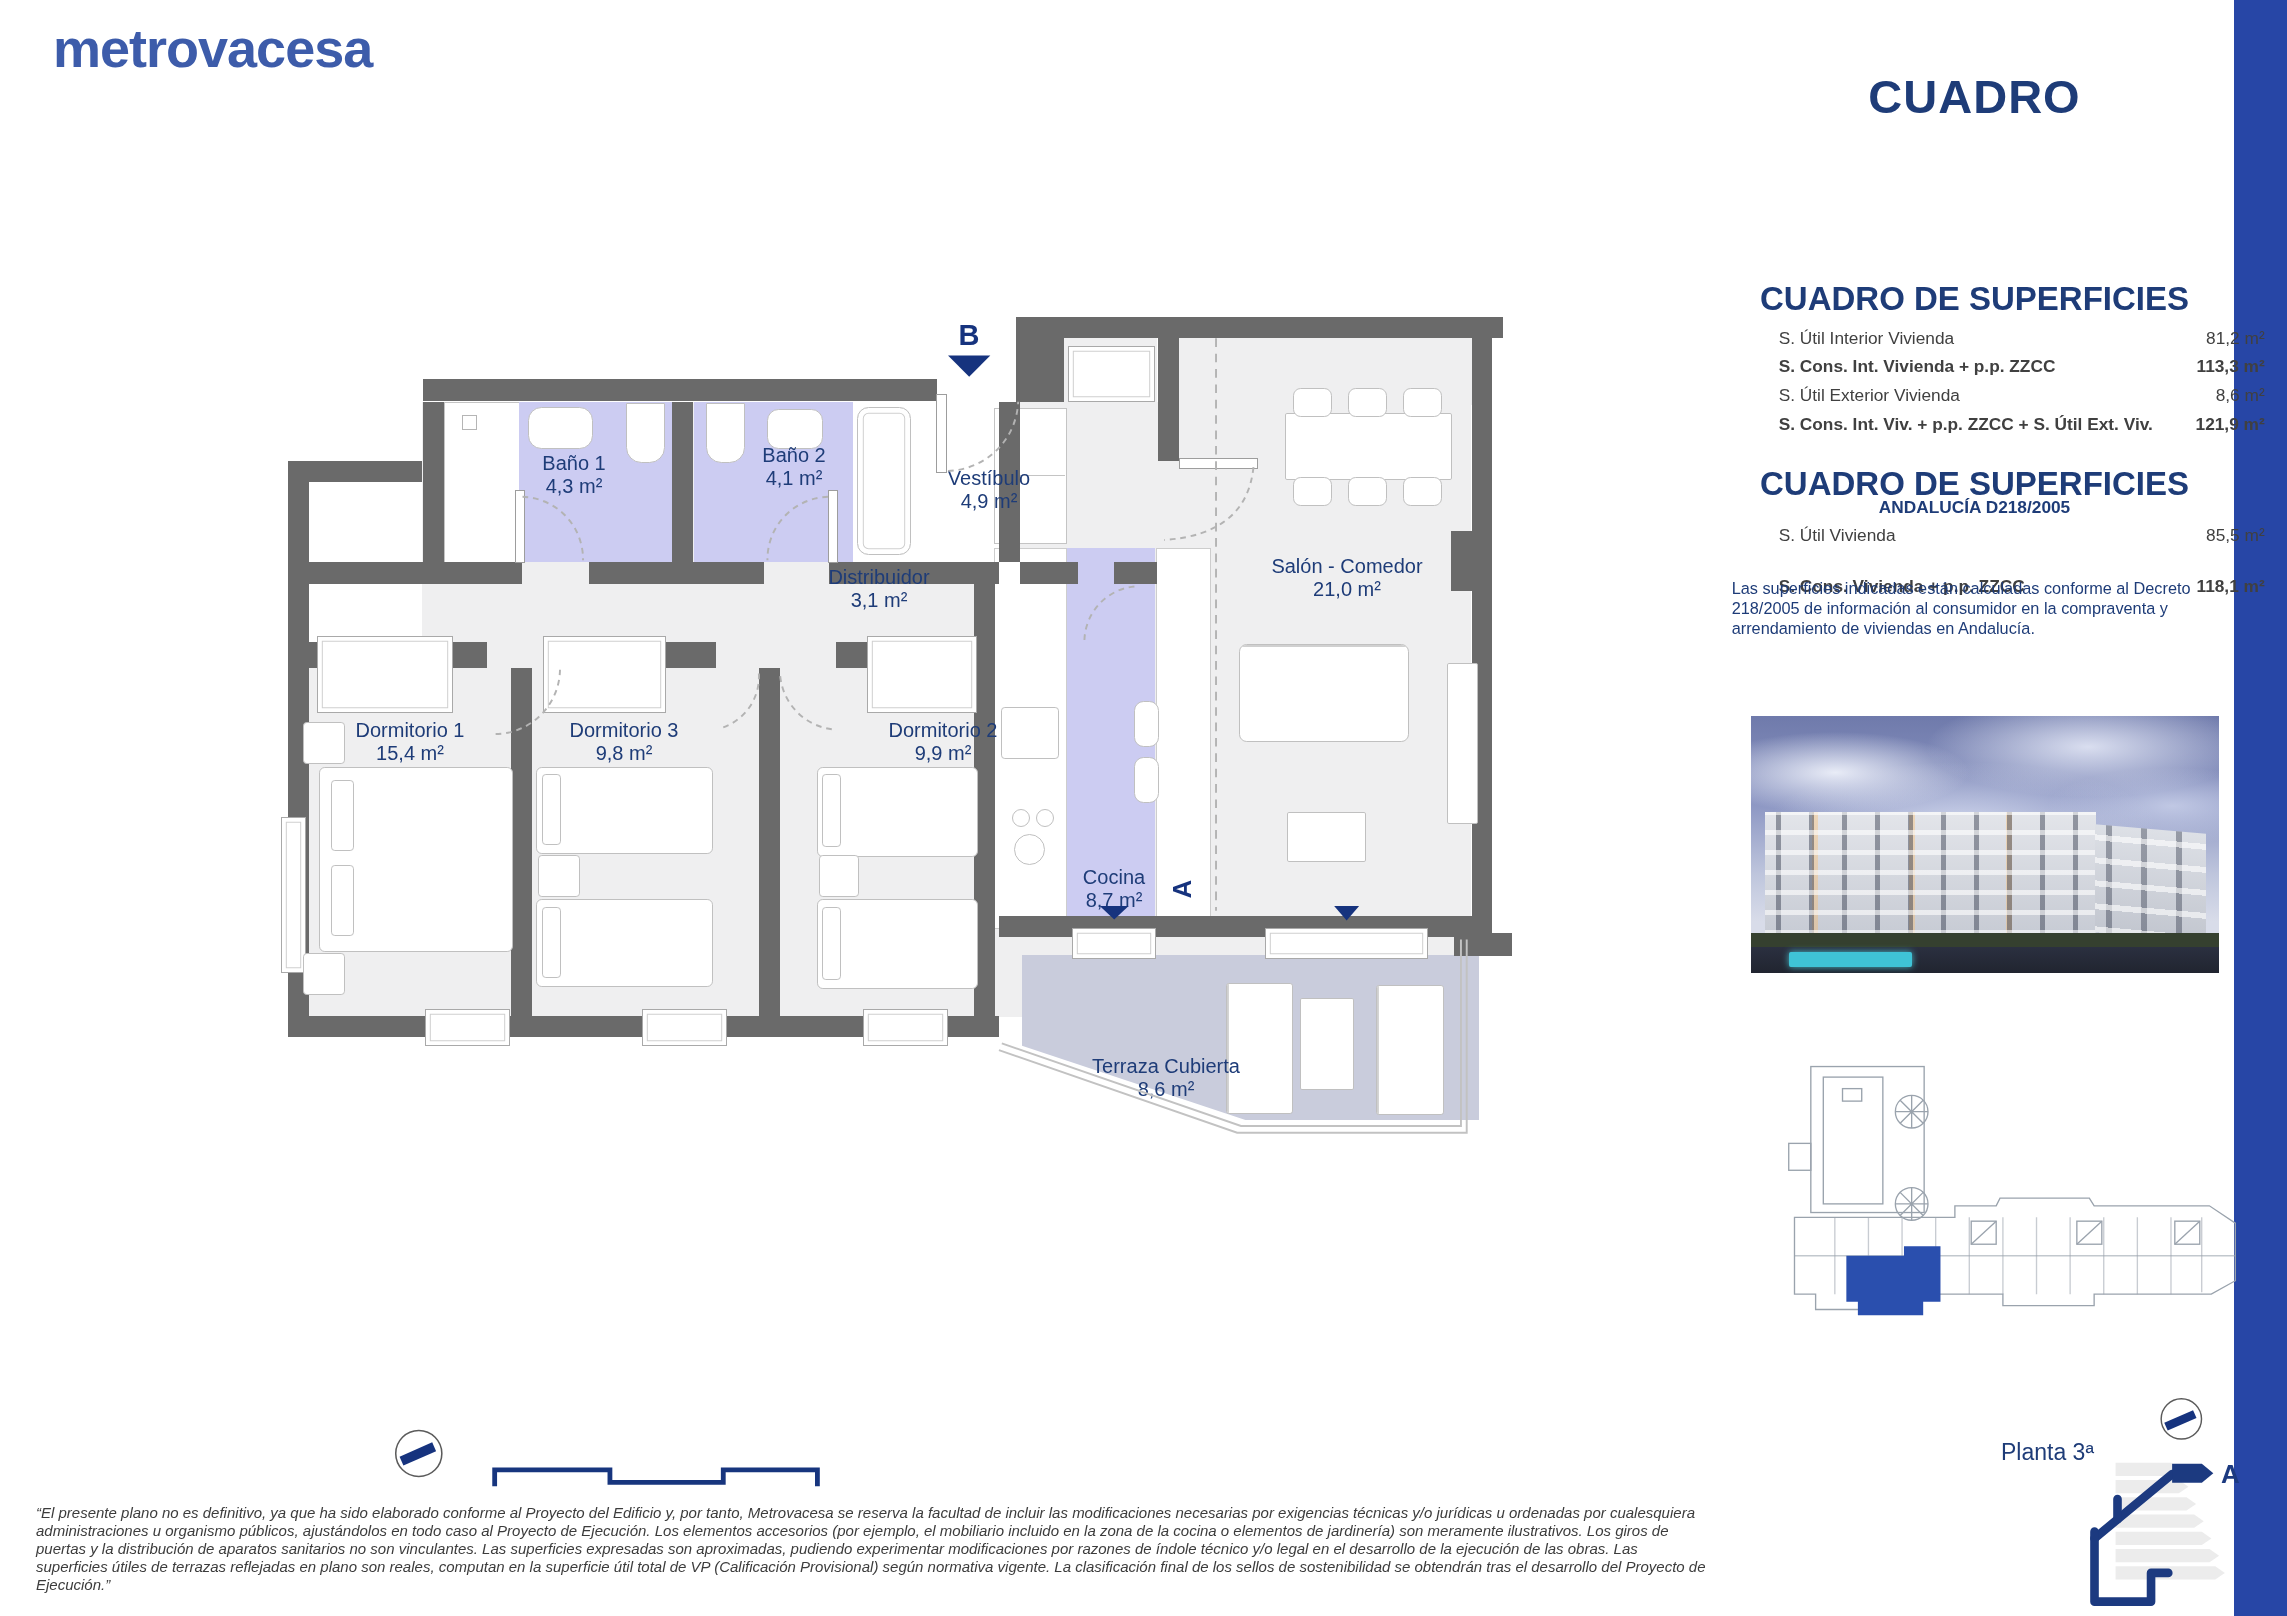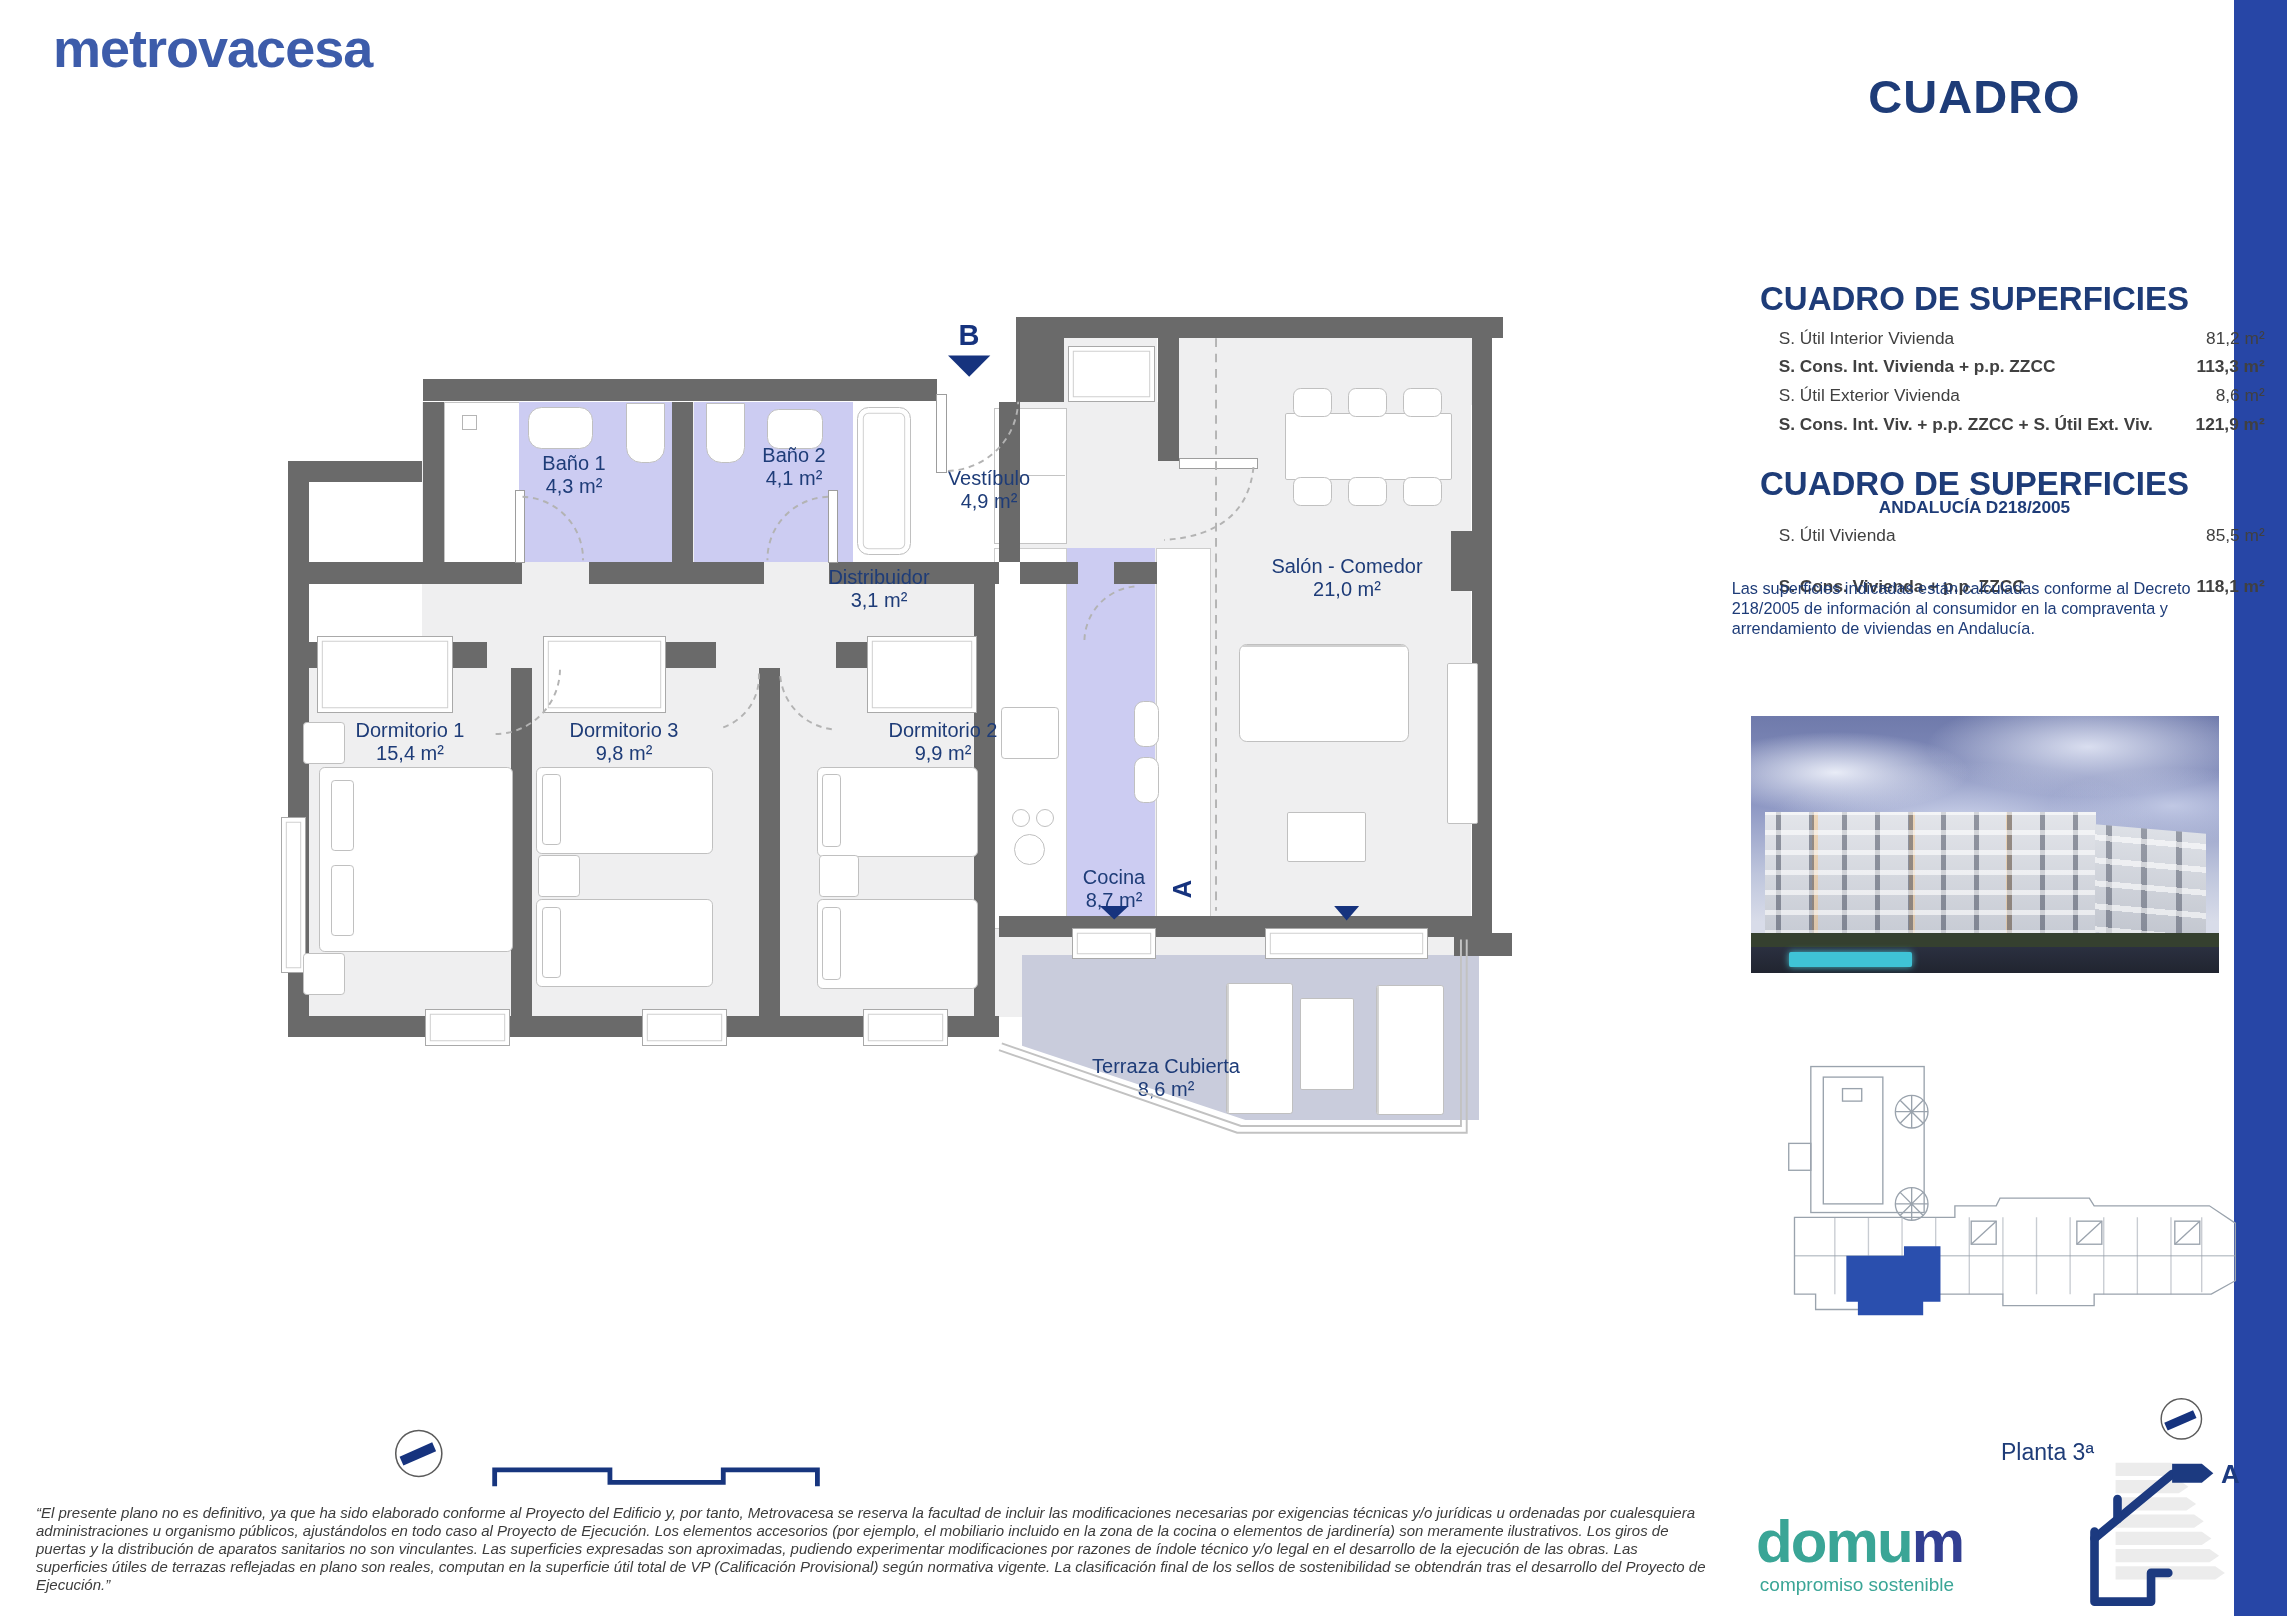--- a/index.html
+++ b/index.html
@@ -314,24 +314,20 @@
     </g>
     <g>
       <circle cx="2271" cy="1477" r="21" stroke="#5b5b5b" stroke-width="1.5" fill="none"></circle>
       <line x1="2255" y1="1485" x2="2285" y2="1472" stroke="#16337e" stroke-width="9"></line>
     </g>
     <path d="M515 1547 L515 1530 L635 1530 L635 1543 L753 1543 L753 1530 L851 1530 L851 1547" stroke="#17357e" stroke-width="5" fill="none"></path>
   </svg>
 
   <div class="disclaimer">“El presente plano no es definitivo, ya que ha sido elaborado conforme al Proyecto del Edificio y, por tanto, Metrovacesa se reserva la facultad de incluir las modificaciones necesarias por exigencias técnicas y/o jurídicas u ordenadas por cualesquiera administraciones u organismo públicos, ajustándolos en todo caso al Proyecto de Ejecución. Los elementos accesorios (por ejemplo, el mobiliario incluido en la zona de la cocina o elementos de jardinería) son meramente ilustrativos. Los giros de puertas y la distribución de aparatos sanitarios no son vinculantes. Las superficies expresadas son aproximadas, pudiendo experimentar modificaciones por razones de índole técnico y/o legal en el desarrollo de la ejecución de las obras. Las superficies útiles de terrazas reflejadas en plano son reales, computan en la superficie útil total de VP (Calificación Provisional) según normativa vigente. La clasificación final de los sellos de sostenibilidad se obtendrán tras el desarrollo del Proyecto de Ejecución.”</div>
 
-  <div class="domum">
-    <div class="word"><span>domu</span><span class="navy">m</span></div>
-    <div class="tagline">compromiso sostenible</div>
-  </div>
 
   <div class="planta">Planta 3ª</div>
 
   <svg class="abs" style="left:2056px;top:1455px;" width="192" height="161" viewBox="0 0 200 168">
     <g fill="#ececec">
       <path d="M62 8 h58 l10 7 l-10 7 h-58 z"></path>
       <path d="M62 26 h66 l10 7 l-10 7 h-66 z"></path>
       <path d="M62 44 h74 l10 7 l-10 7 h-74 z"></path>
       <path d="M62 62 h82 l10 7 l-10 7 h-82 z"></path>
       <path d="M62 80 h90 l10 7 l-10 7 h-90 z"></path>

